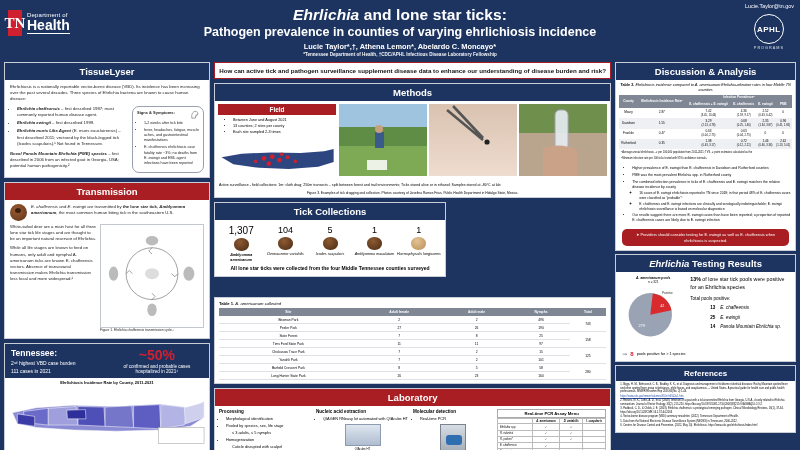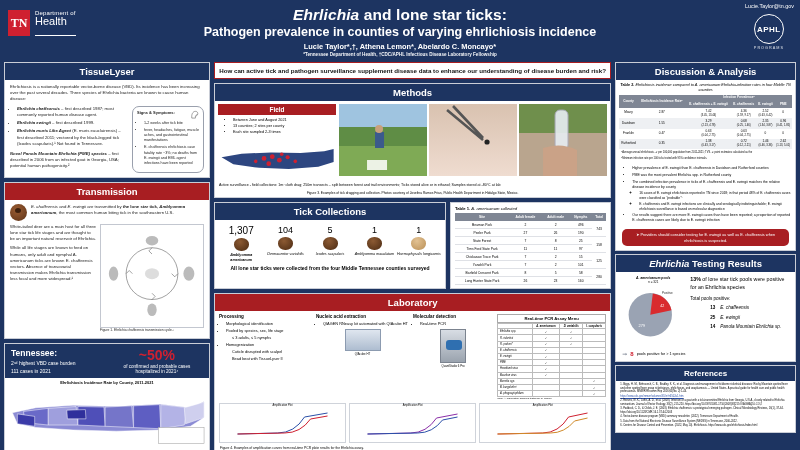--- a/index.html
+++ b/index.html
@@ -7,27 +7,27 @@
     width: 800px; height: 450px;
     background: #1d3461;
     font-family: "Liberation Sans", sans-serif;
     overflow: hidden;
     position: relative;
   }
   
   .header { height: 62px; position: relative; color:#fff; }
   .tn-logo { position:absolute; left:8px; top:10px; display:flex; align-items:center; gap:5px; }
   .tn-box {
-    width:22px; height:26px; background:#cf2030; color:#fff;
-    font-weight:bold; font-size:12px; display:flex; align-items:center; justify-content:center;
+    width:14px; height:26px; background:#cf2030; color:#fff;
+    font-weight:bold; font-size:15px; display:flex; align-items:center; justify-content:center;
     font-family:"Liberation Serif", serif;
   }
   .tn-text { line-height:1.05; }
   .tn-dept { font-size:6px; letter-spacing:.2px; }
-  .tn-health { font-size:11px; font-weight:normal; border-bottom:1.4px solid #fff; padding-bottom:7px;}
+  .tn-health { font-size:14px; font-weight:bold; border-bottom:1.4px solid #fff; padding-bottom:0;}
   .title-wrap { text-align:center; padding-top:6px; }
   .title-1 { font-size:15.5px; font-weight:bold; letter-spacing:.1px; }
   .title-1 i { font-style:italic; }
   .title-2 { font-size:12.5px; font-weight:bold; margin-top:1px;}
   .authors { font-size:7.4px; font-weight:bold; margin-top:3px;}
   .affil { font-size:4.6px; font-weight:bold; margin-top:1px; opacity:.95;}
   .email { position:absolute; right:6px; top:3px; font-size:5.4px; }
   .aphl { position:absolute; right:16px; top:14px; text-align:center; }
   .aphl-circ {
     width:30px;height:30px;border-radius:50%;border:1.6px solid #fff;
@@ -352,21 +352,21 @@
               <rect x="22" y="6" width="13" height="40" rx="5" fill="#e7eef3" opacity=".9" stroke="#aab" stroke-width="1"></rect>
               <path d="M10 44 q18 -6 34 2 l0 26 l-34 0 z" fill="#caa287"></path>
             </svg>
           </div>
         </div>
       </div>
       <div class="meth-note">Active surveillance - field collections: 1m² cloth drag; 250m transects – split between forest and trail environments; Ticks stored alive or in ethanol; Samples stored at -80°C at lab</div>
       <div class="meth-cap">Figure 3. Examples of tick dragging and collection. Photos courtesy of Josefina Ramos Frias, Public Health Department in Hidalgo State, Mexico.</div>
     </div>
 
-    <div style="display:flex;gap:4px;">
+    <div style="display:flex;gap:20px;flex-direction:column;">
       <div class="panel" style="width:232px">
         <div class="bar bar-navy">Tick Collections</div>
         <div class="ticks-row">
           <div class="tcell">
             <div class="tnum">1,307</div>
             <div class="tbug"></div>
             <div class="tlab bold">Amblyomma americanum</div>
           </div>
           <div class="tcell">
             <div class="tnum sm">104</div>

